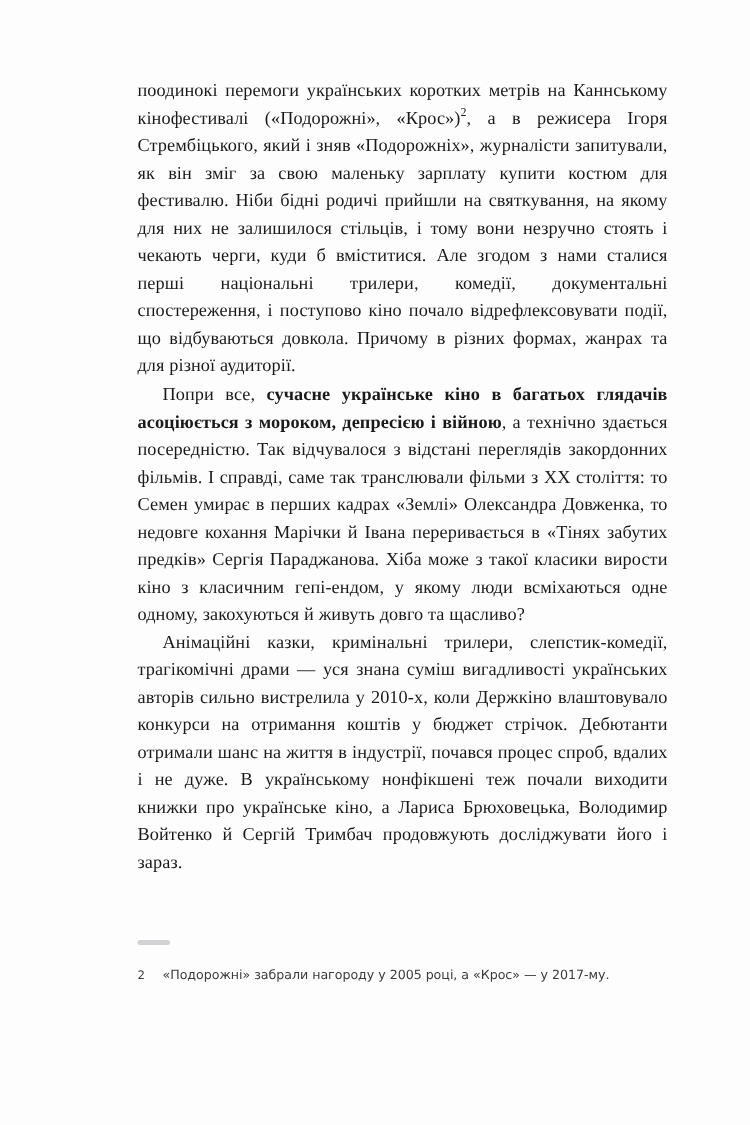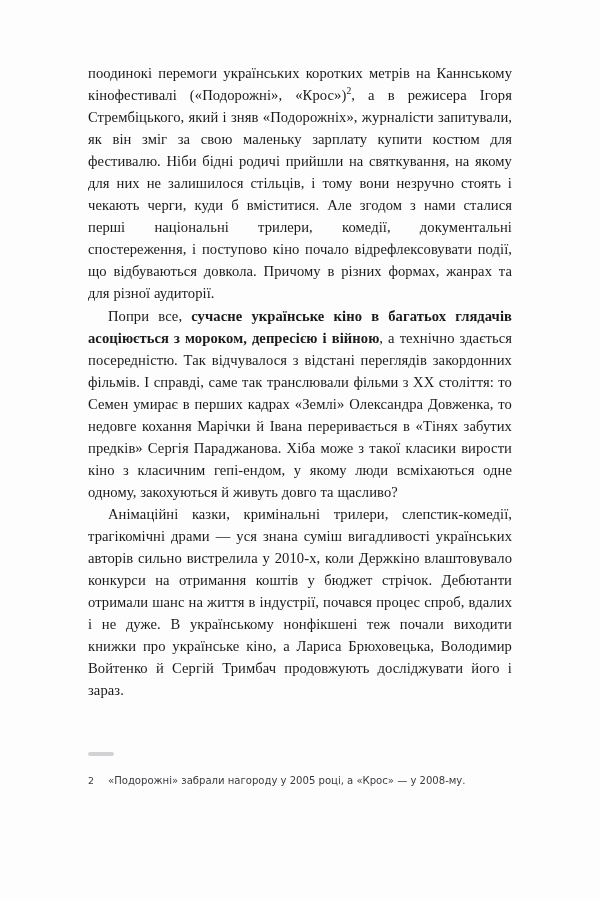--- a/index.html
+++ b/index.html
@@ -15,20 +15,21 @@
     color: #1a1a1a;
     -webkit-font-smoothing: antialiased;
     overflow: hidden;
   }
 
   .page {
     position: relative;
     width: 528px;
     height: 900px;
     box-sizing: border-box;
+    margin-left: 22px;
   }
 
   .text-column {
     position: absolute;
     left: 88px;
     top: 62px;
     width: 424px;
   }
 
   p.body-par {
@@ -109,17 +110,17 @@
     <p class="body-par indented">
       <span>Анімаційні казки, кримінальні трилери, слепстик-комедії, трагікомічні драми — уся знана суміш вигадливості українських авторів сильно вистрелила у 2010-х, коли Держкіно влаштовувало конкурси на отримання коштів у бюджет стрічок. Дебютанти отримали шанс на життя в індустрії, почався процес спроб, вдалих і не дуже. В українському нонфікшені теж почали виходити книжки про українське кіно, а Лариса Брюховецька, Володимир Войтенко й Сергій Тримбач продовжують досліджувати його і зараз.</span>
     </p>
 
   </div>
 
   <div class="footnote-area">
     <div class="footnote-rule"></div>
     <div class="footnote">
       <span class="footnote-marker">2</span>
-      <span class="footnote-text">«Подорожні» забрали нагороду у 2005 році, а «Крос» — у 2008-му.</span>
+      <span class="footnote-text">«Подорожні» забрали нагороду у 2005 році, а «Крос» — у 2017-му.</span>
     </div>
   </div>
 
 </div>
 
 </body></html>

